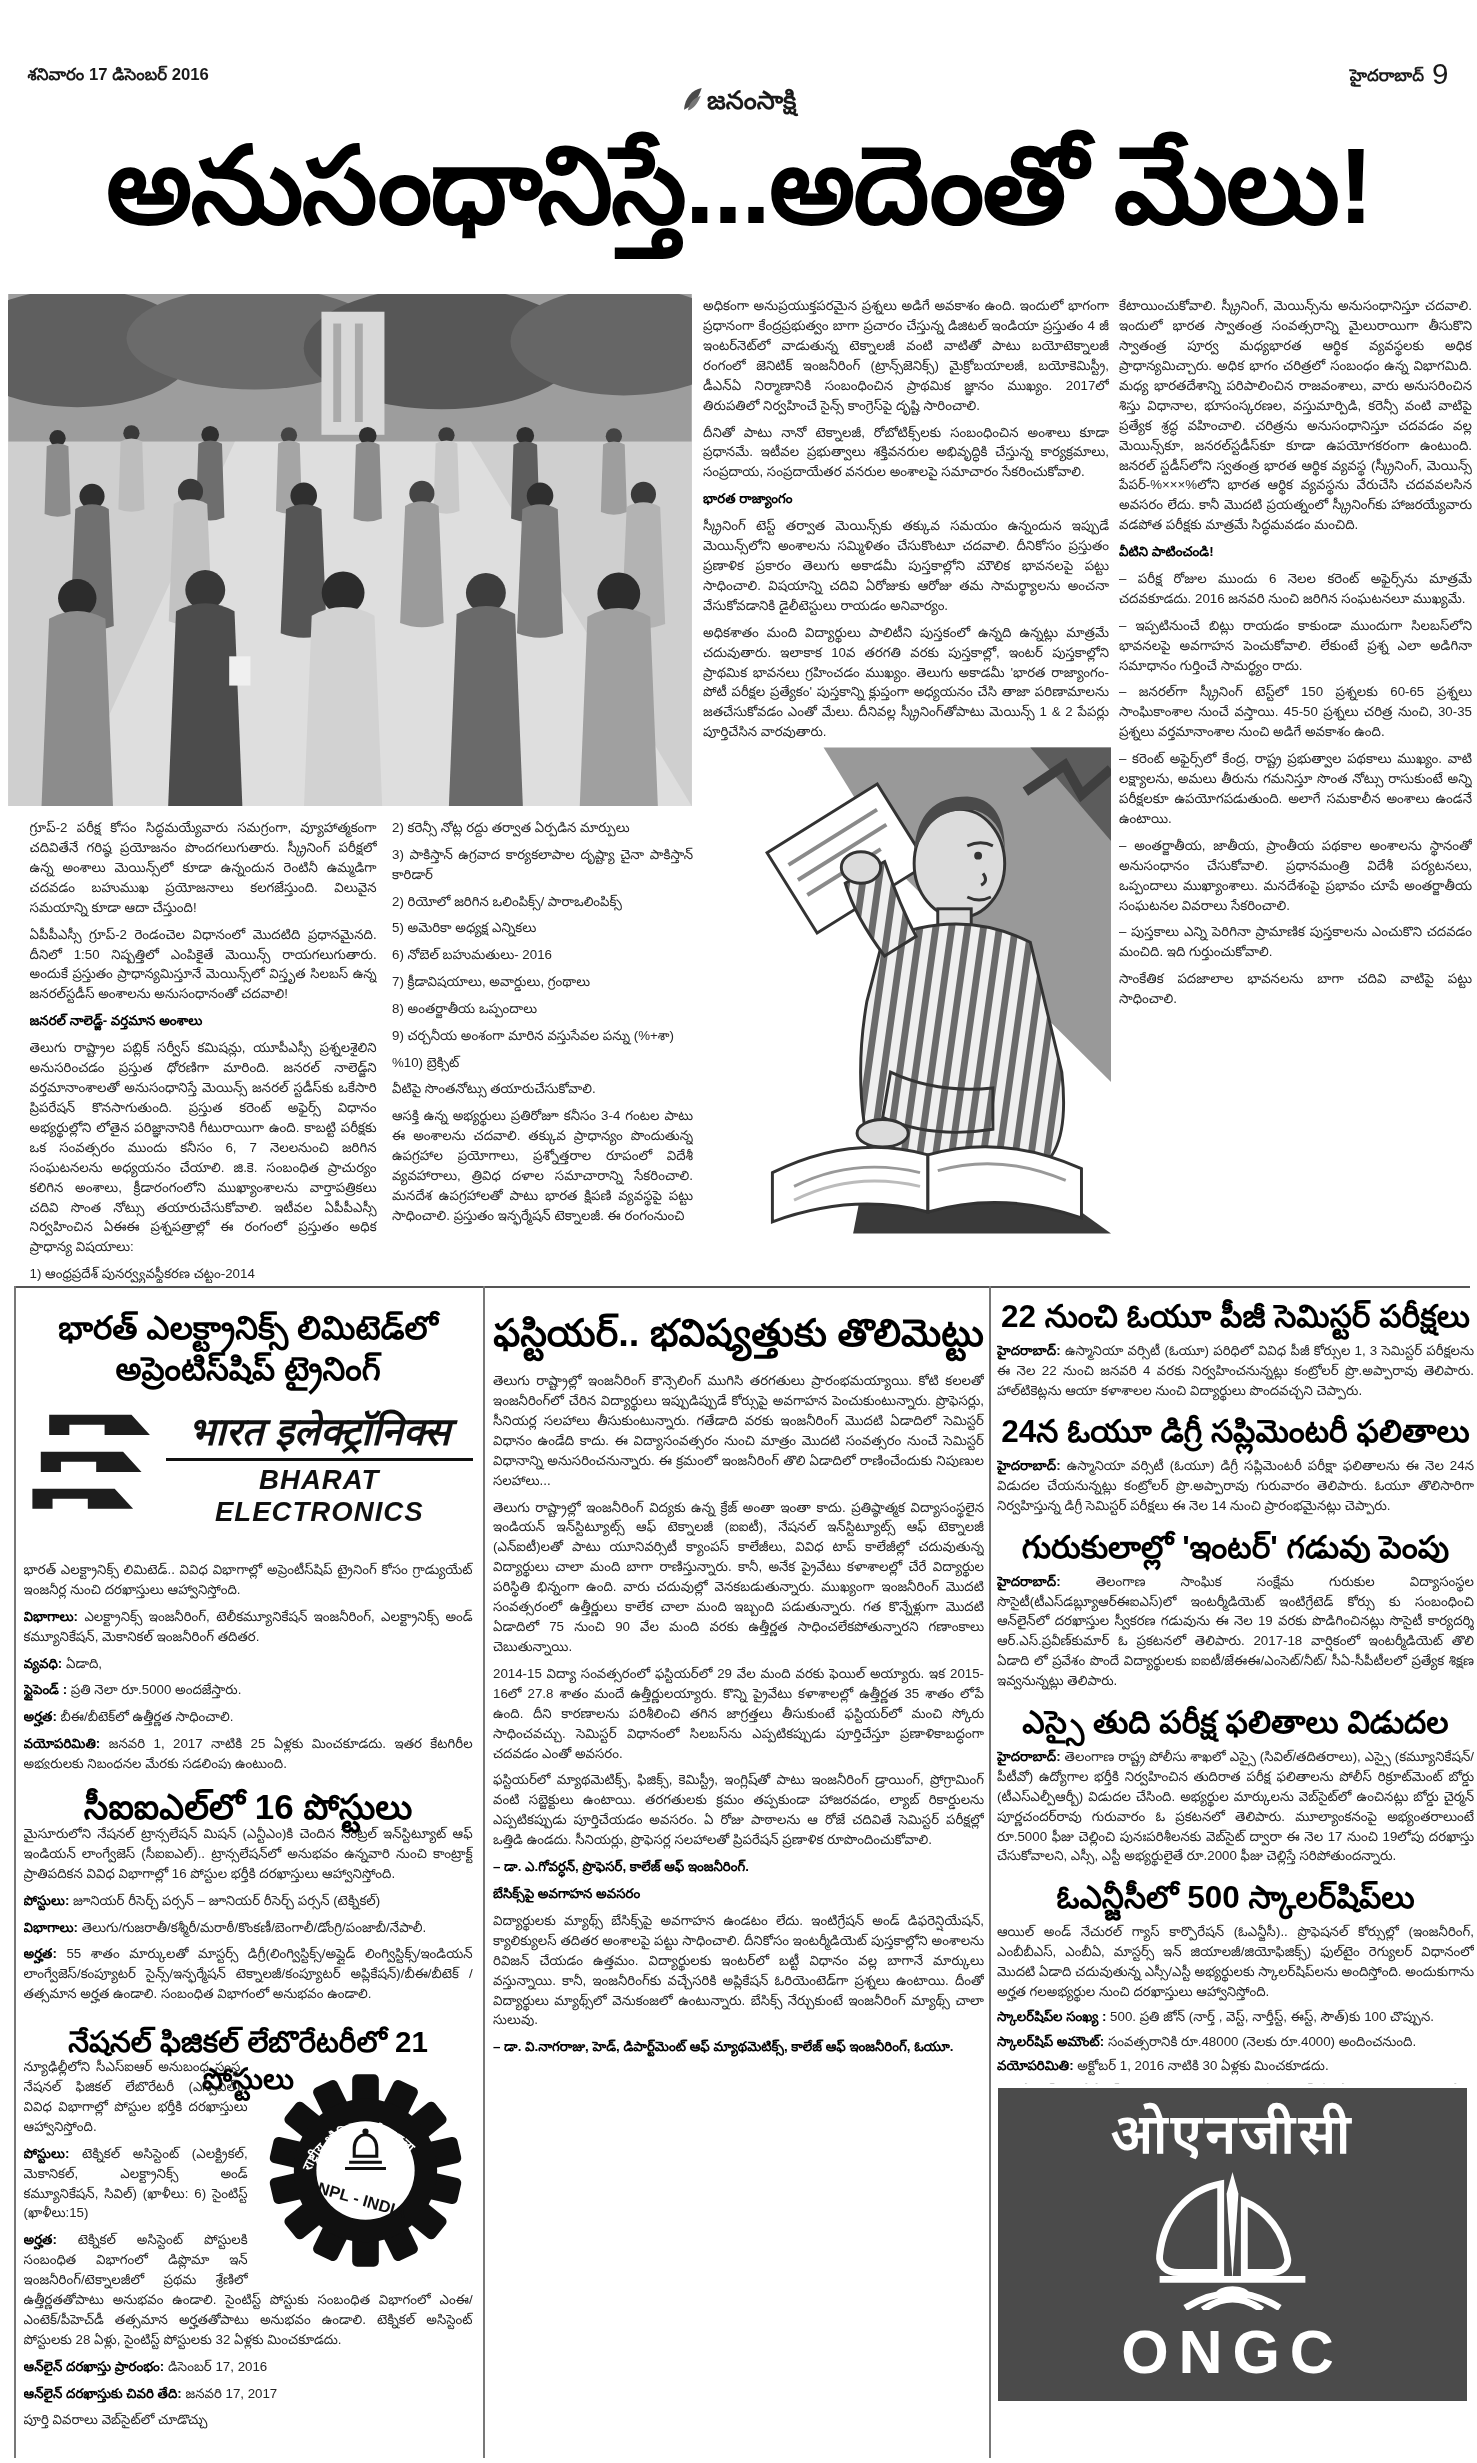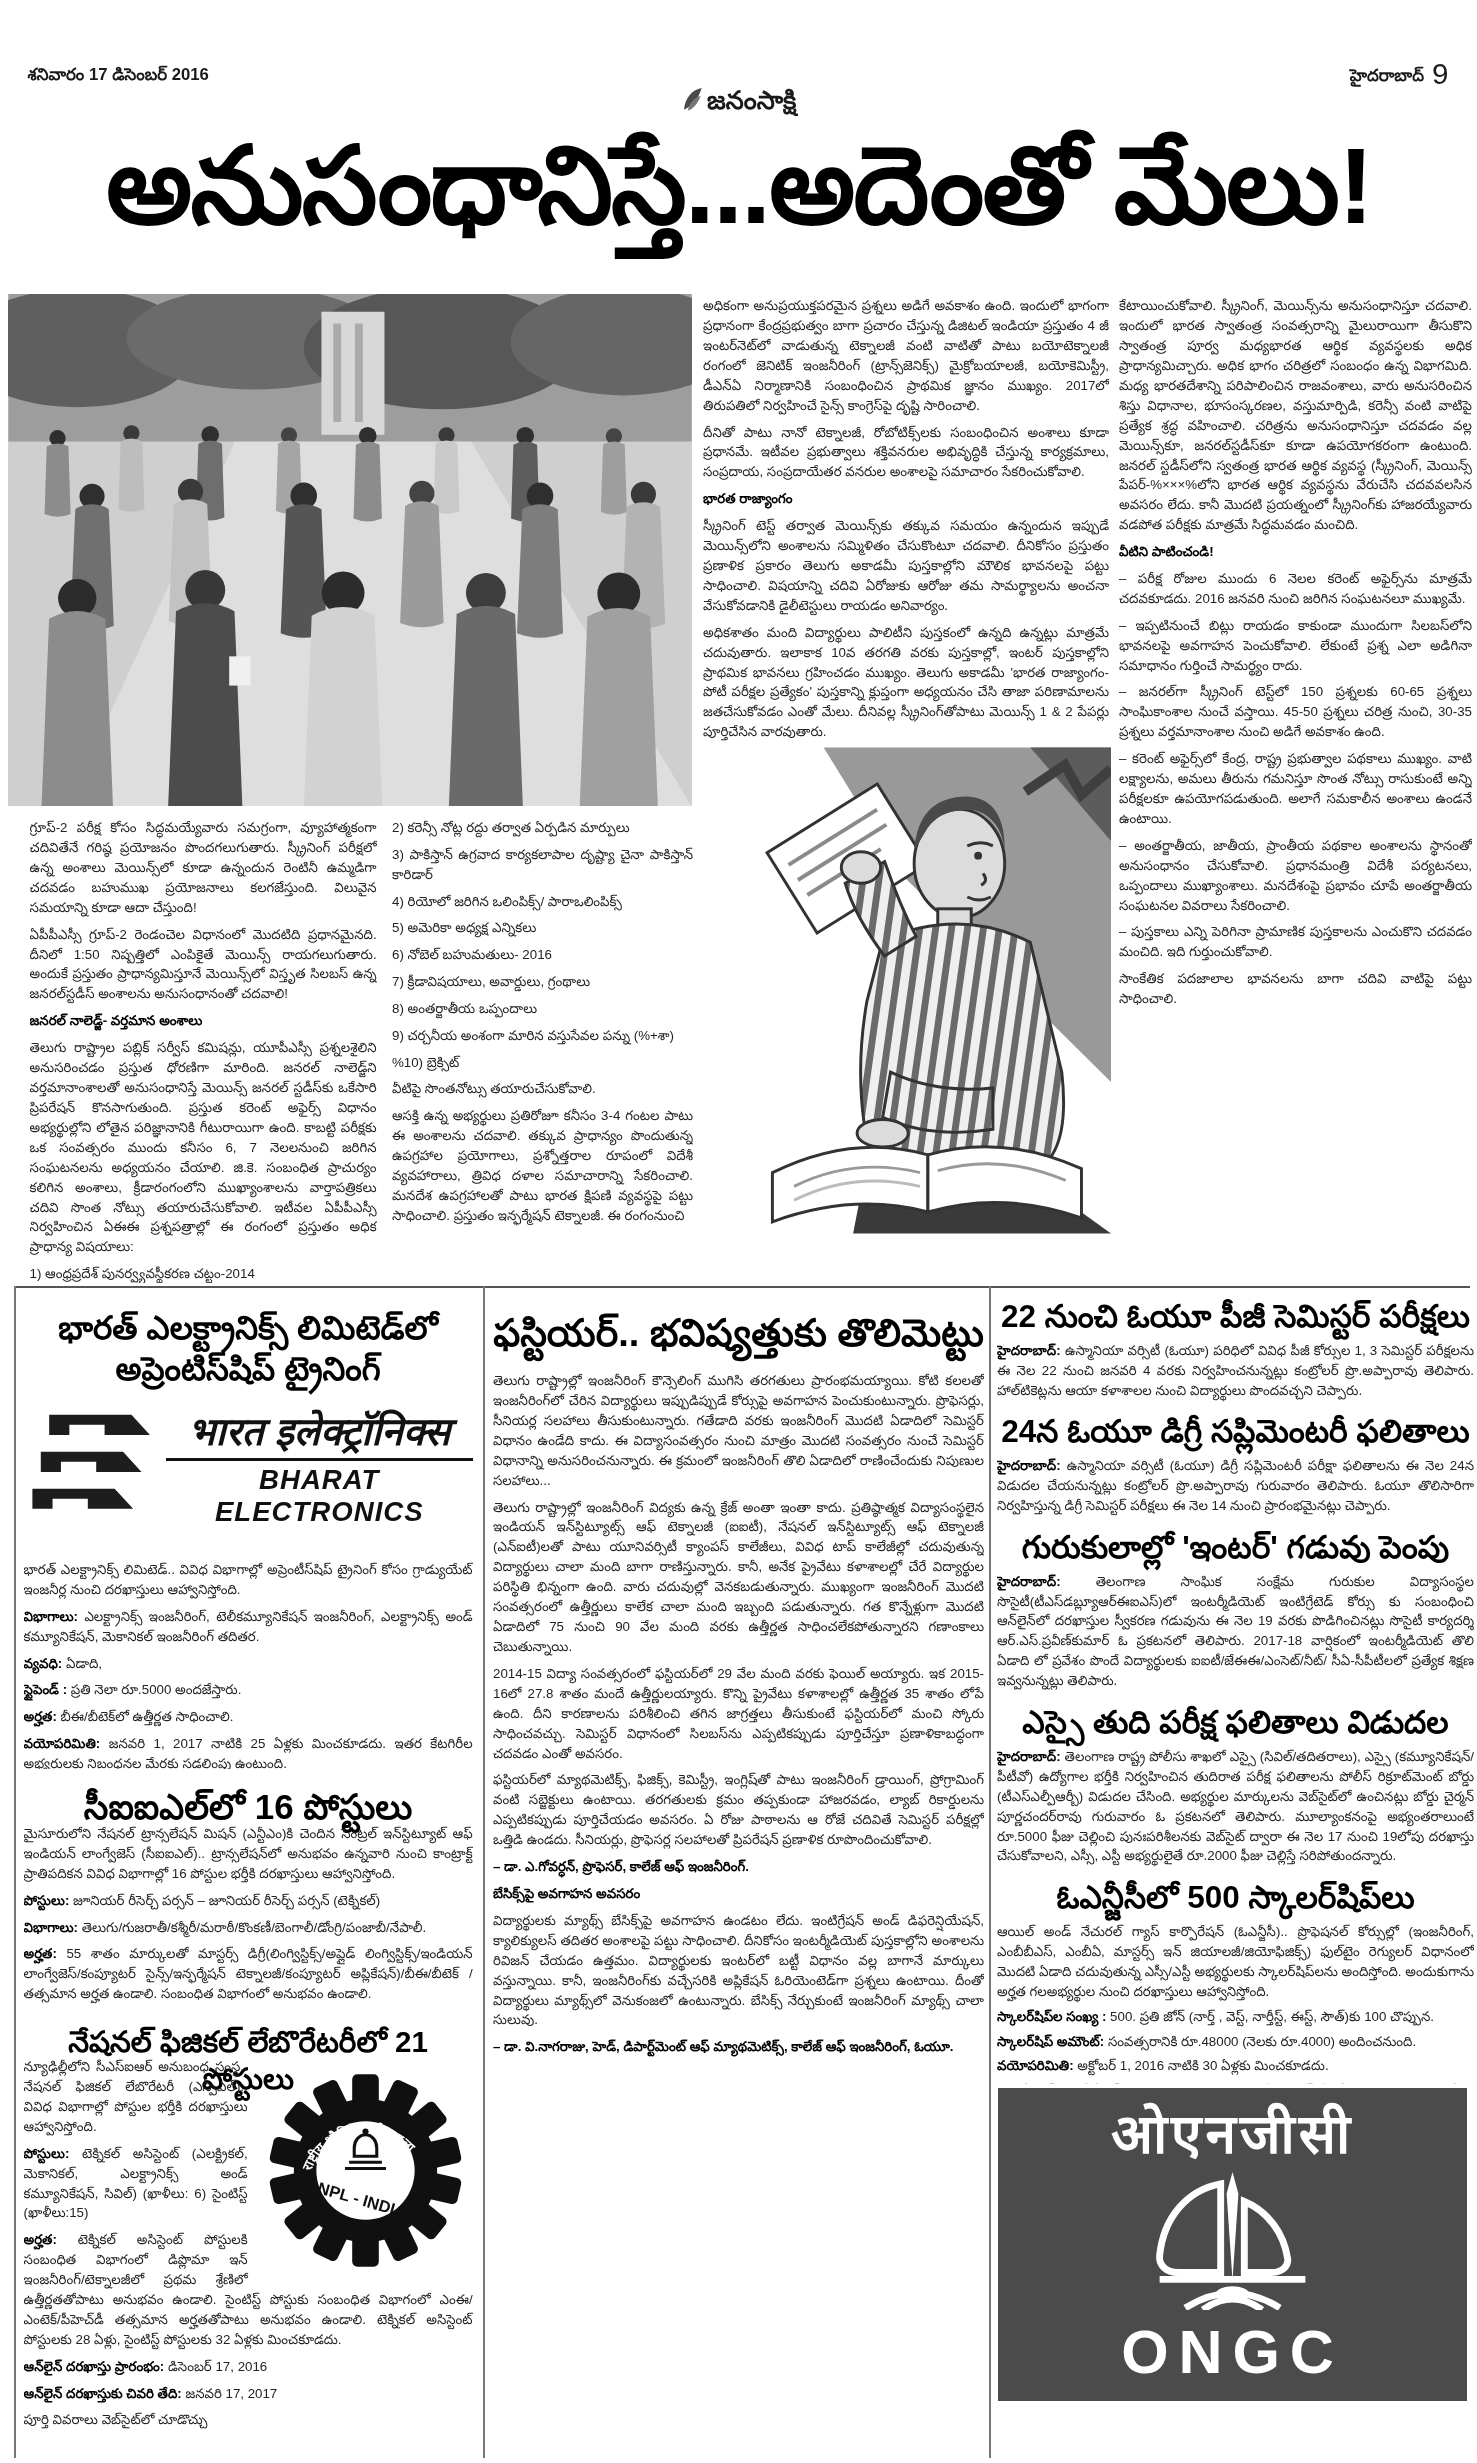--- a/index.html
+++ b/index.html
@@ -191,21 +191,21 @@
   <div class="abs flow" style="left:29.6px;top:818px;width:347px;height:465px;">
       <div class="tb">గ్రూప్-2 పరీక్ష కోసం సిద్ధమయ్యేవారు సమగ్రంగా, వ్యూహాత్మకంగా చదివితేనే గరిష్ఠ ప్రయోజనం పొందగలుగుతారు. స్క్రీనింగ్ పరీక్షలో ఉన్న అంశాలు మెయిన్స్‌లో కూడా ఉన్నందున రెంటినీ ఉమ్మడిగా చదవడం బహుముఖ ప్రయోజనాలు కలగజేస్తుంది. విలువైన సమయాన్ని కూడా ఆదా చేస్తుంది!</div>
       <div class="tb">ఏపీపీఎస్సీ గ్రూప్-2 రెండంచెల విధానంలో మొదటిది ప్రధానమైనది. దీనిలో 1:50 నిష్పత్తిలో ఎంపికైతే మెయిన్స్ రాయగలుగుతారు. అందుకే ప్రస్తుతం ప్రాధాన్యమిస్తూనే మెయిన్స్‌లో విస్తృత సిలబస్ ఉన్న జనరల్‌స్టడీస్ అంశాలను అనుసంధానంతో చదవాలి!</div>
       <div class="tb sub">జనరల్ నాలెడ్జ్- వర్తమాన అంశాలు</div>
       <div class="tb">తెలుగు రాష్ట్రాల పబ్లిక్ సర్వీస్ కమిషన్లు, యూపీఎస్సీ ప్రశ్నలశైలిని అనుసరించడం ప్రస్తుత ధోరణిగా మారింది. జనరల్ నాలెడ్జ్‌ని వర్తమానాంశాలతో అనుసంధానిస్తే మెయిన్స్ జనరల్ స్టడీస్‌కు ఒకేసారి ప్రిపరేషన్ కొనసాగుతుంది. ప్రస్తుత కరెంట్ అఫైర్స్ విధానం అభ్యర్థుల్లోని లోతైన పరిజ్ఞానానికి గీటురాయిగా ఉంది. కాబట్టి పరీక్షకు ఒక సంవత్సరం ముందు కనీసం 6, 7 నెలలనుంచి జరిగిన సంఘటనలను అధ్యయనం చేయాలి. జి.కె. సంబంధిత ప్రాచుర్యం కలిగిన అంశాలు, క్రీడారంగంలోని ముఖ్యాంశాలను వార్తాపత్రికలు చదివి సొంత నోట్సు తయారుచేసుకోవాలి. ఇటీవల ఏపీపీఎస్సీ నిర్వహించిన ఏఈఈ ప్రశ్నపత్రాల్లో ఈ రంగంలో ప్రస్తుతం అధిక ప్రాధాన్య విషయాలు:</div>
       <div class="tb">1) ఆంధ్రప్రదేశ్ పునర్వ్యవస్థీకరణ చట్టం-2014</div>
     </div>
   <div class="abs flow" style="left:392px;top:818px;width:301px;height:465px;">
       <div class="tb">2) కరెన్సీ నోట్ల రద్దు తర్వాత ఏర్పడిన మార్పులు</div>
       <div class="tb">3) పాకిస్తాన్ ఉగ్రవాద కార్యకలాపాల దృష్ట్యా చైనా పాకిస్తాన్ కారిడార్</div>
-      <div class="tb">4) రియోలో జరిగిన ఒలింపిక్స్/ పారాఒలింపిక్స్</div>
+      <div class="tb">2) రియోలో జరిగిన ఒలింపిక్స్/ పారాఒలింపిక్స్</div>
       <div class="tb">5) అమెరికా అధ్యక్ష ఎన్నికలు</div>
       <div class="tb">6) నోబెల్ బహుమతులు- 2016</div>
       <div class="tb">7) క్రీడావిషయాలు, అవార్డులు, గ్రంథాలు</div>
       <div class="tb">8) అంతర్జాతీయ ఒప్పందాలు</div>
       <div class="tb">9) చర్చనీయ అంశంగా మారిన వస్తుసేవల పన్ను (%+శా)</div>
       <div class="tb">%10) బ్రెక్సిట్</div>
       <div class="tb">వీటిపై సొంతనోట్సు తయారుచేసుకోవాలి.</div>
       <div class="tb">ఆసక్తి ఉన్న అభ్యర్థులు ప్రతిరోజూ కనీసం 3-4 గంటల పాటు ఈ అంశాలను చదవాలి. తక్కువ ప్రాధాన్యం పొందుతున్న ఉపగ్రహాల ప్రయోగాలు, ప్రశ్నోత్తరాల రూపంలో విదేశీ వ్యవహారాలు, త్రివిధ దళాల సమాచారాన్ని సేకరించాలి. మనదేశ ఉపగ్రహాలతో పాటు భారత క్షిపణి వ్యవస్థపై పట్టు సాధించాలి. ప్రస్తుతం ఇన్ఫర్మేషన్ టెక్నాలజీ. ఈ రంగంనుంచి</div>
     </div>
 

